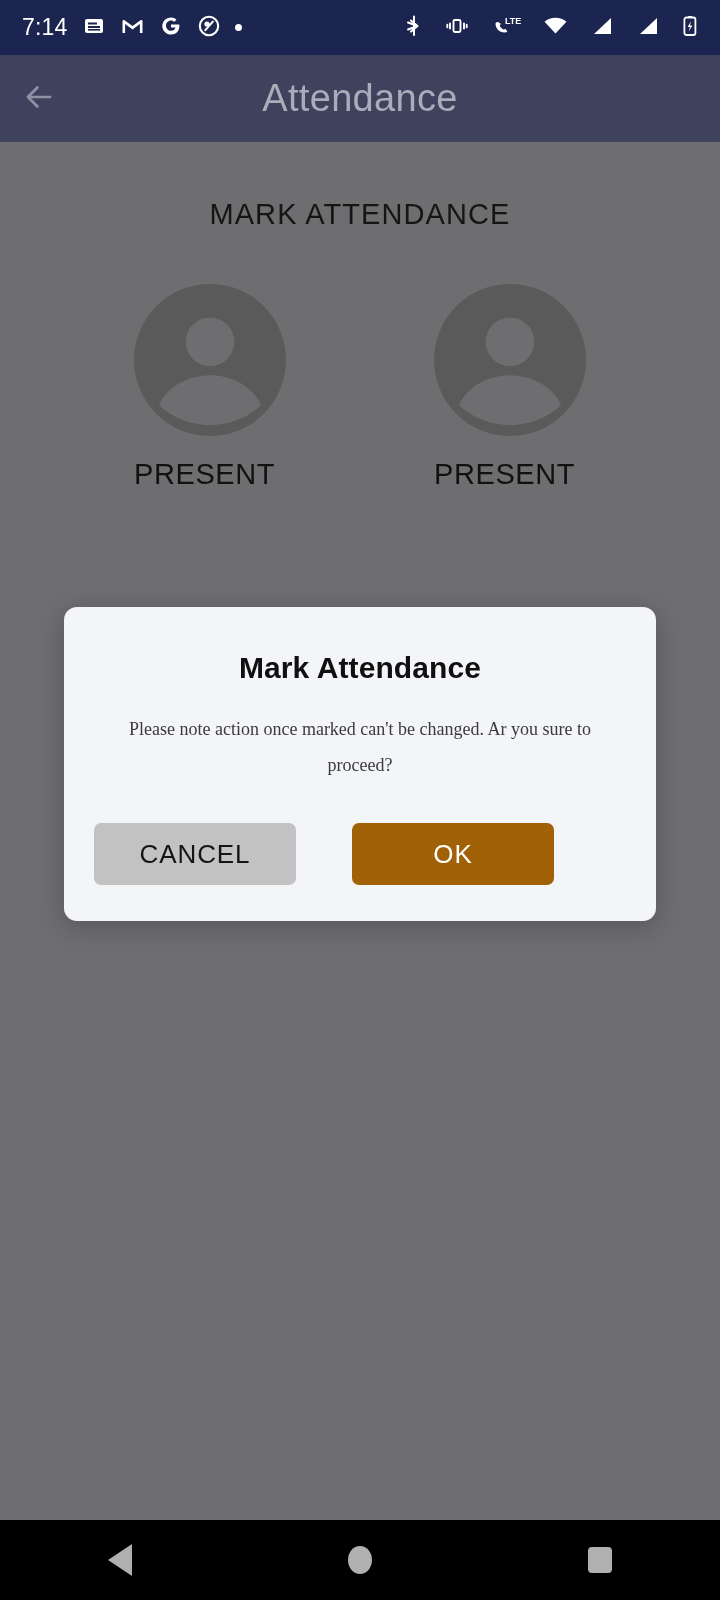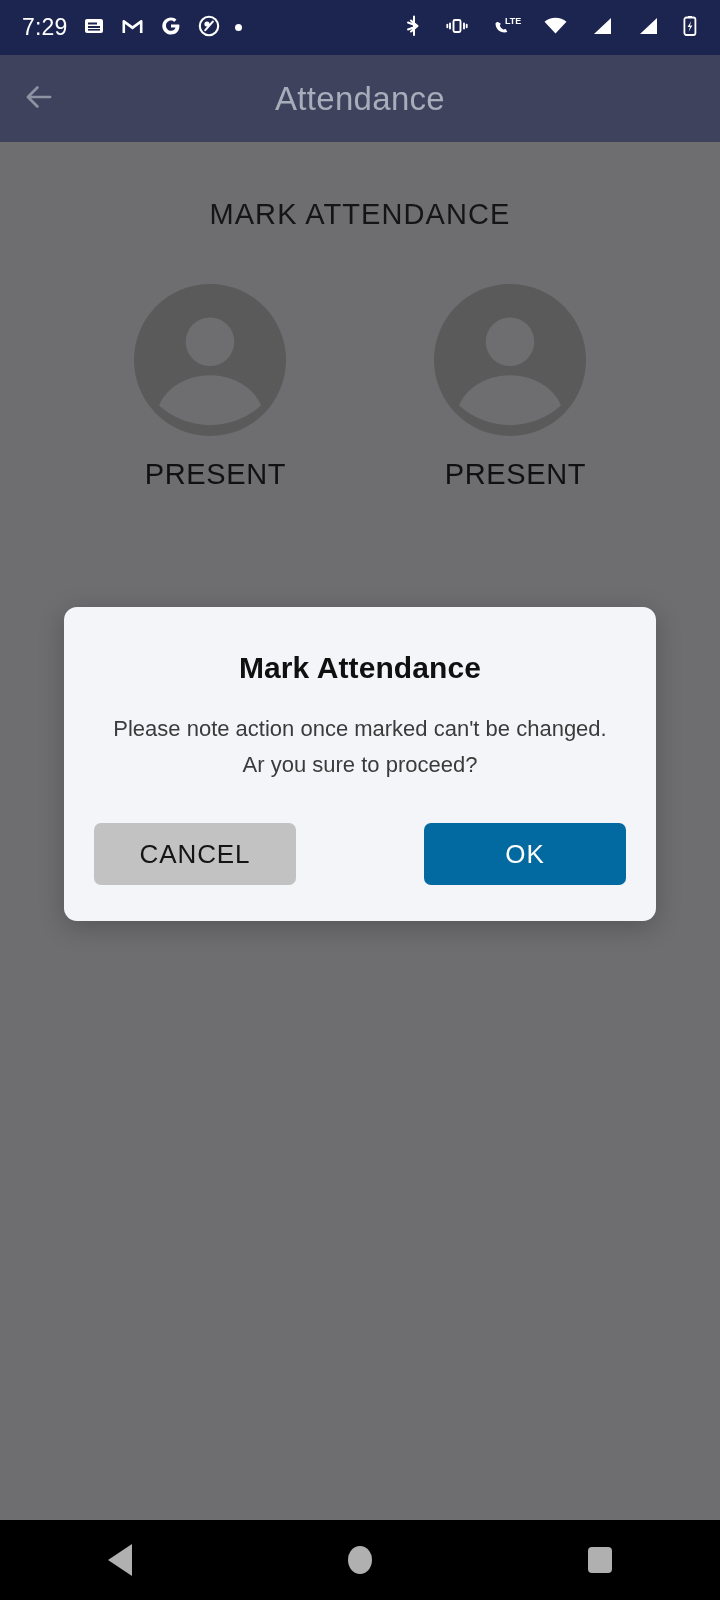--- a/index.html
+++ b/index.html
@@ -80,21 +80,21 @@
     align-items: center;
     justify-content: center;
     position: relative;
     z-index: 1;
   }
   .app-title {
     position: absolute;
     left: 0; right: 0;
     text-align: center;
     color: #a8adba;
-    font-size: 33px;
+    font-size: 38px;
     letter-spacing: .3px;
     z-index: 1;
   }
 
   
   .content {
     position: absolute;
     top: 142px; left: 0;
     width: 720px;
     height: 1378px;
@@ -114,21 +114,21 @@
     top: 142px;
     left: 0;
     width: 720px;
     display: flex;
     justify-content: center;
     gap: 148px;
   }
   .option {
     display: flex;
     flex-direction: column;
-    align-items: flex-end;
+    align-items: flex-start;
   }
   .avatar {
     width: 152px;
     height: 152px;
     position: relative;
   }
   .option-label {
     margin-top: 22px;
     color: #111111;
     font-size: 29px;
@@ -151,42 +151,43 @@
     text-align: center;
     color: #101010;
     font-size: 30px;
     font-weight: bold;
     letter-spacing: .1px;
   }
   .dialog-message {
     margin-top: 26px;
     text-align: center;
     color: #3b3b3b;
-    font-size: 22px;
+    font-size: 18px;
     line-height: 36px;
     padding: 0 8px;
+    font-family: Liberation Serif, serif;
   }
   .dialog-actions {
     margin-top: 40px;
     display: flex;
-    justify-content: space-between;
-    gap: 76px;
+    justify-content: flex-start;
+    gap: 56px;
   }
   .dlg-btn {
     width: 202px;
     height: 62px;
     border: none;
     border-radius: 7px;
     font-size: 26px;
     letter-spacing: .9px;
     font-family: "Liberation Sans", sans-serif;
     cursor: pointer;
   }
   .btn-cancel { background: #c2c2c2; color: #141414; }
-  .btn-ok     { background: #0369a1; color: #ffffff; }
+  .btn-ok     { background: #a16207; color: #ffffff; }
 
   
   .nav-bar {
     position: absolute;
     bottom: 0; left: 0;
     width: 720px;
     height: 80px;
     background: #000000;
     display: flex;
     align-items: center;
@@ -217,21 +218,21 @@
     background: #b0b0b0;
   }
 </style>
 </head>
 <body>
 
 <div id="screen">
 
   <div class="status-bar">
     <div class="status-left">
-      <span class="clock">7:29</span>
+      <span class="clock">7:14</span>
 
       <span class="sicon">
         <svg width="24" height="24" viewBox="0 0 24 24">
           <rect x="3" y="5" width="18" height="14" rx="2" fill="#ffffff"></rect>
           <rect x="6" y="8.5" width="9" height="2" fill="#1c2450"></rect>
           <rect x="6" y="12" width="12" height="2" fill="#1c2450"></rect>
           <rect x="6" y="15" width="12" height="1.6" fill="#1c2450"></rect>
         </svg>
       </span>
 

